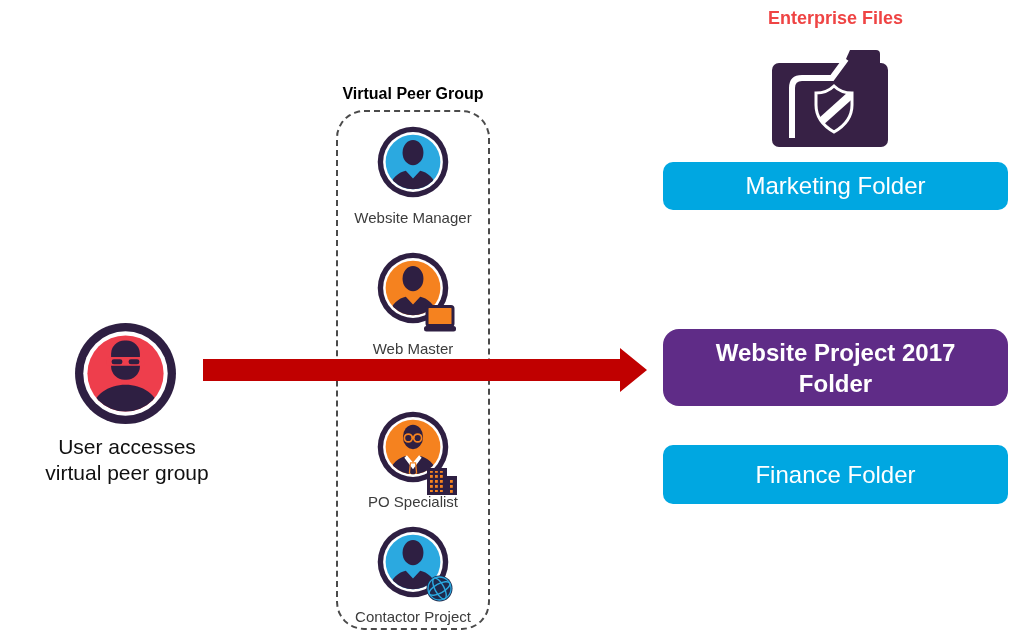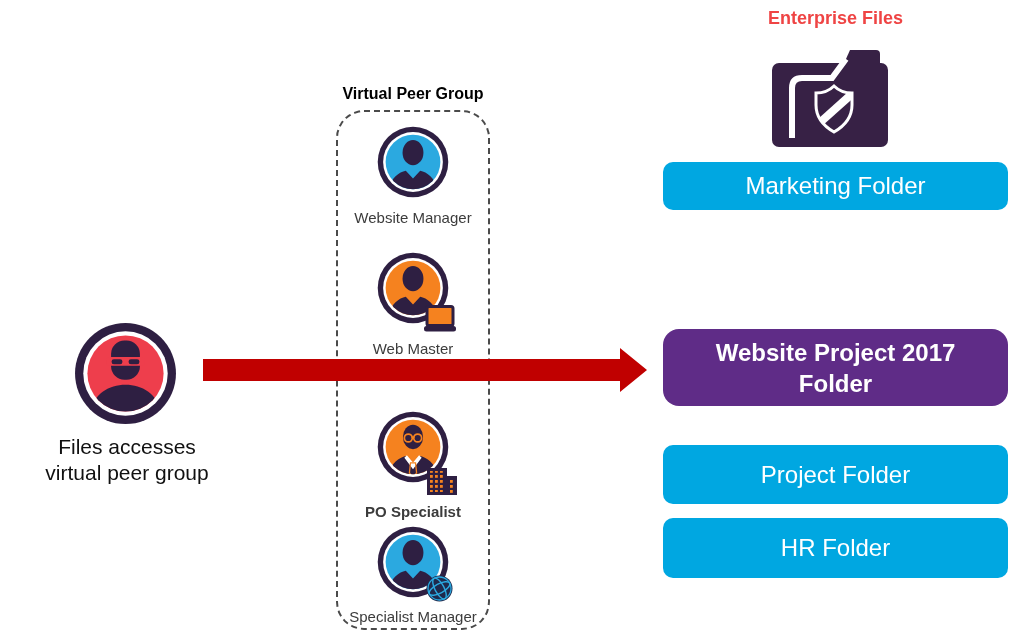--- a/index.html
+++ b/index.html
@@ -39,21 +39,21 @@
   .member{position:absolute;left:336px;width:154px;text-align:center;z-index:2;}
   .member .avatar-wrap{position:relative;display:inline-block;width:72px;height:72px;}
   .member .avatar-wrap svg.avatar{display:block;}
   .badge{position:absolute;}
   .badge-laptop{width:32px;height:27px;right:-7px;bottom:-8px;}
   .badge-building{width:34px;height:30px;right:-10px;bottom:-12px;}
   .badge-globe{width:27px;height:27px;right:-4px;bottom:-4px;}
   .member-label{font-size:15px;color:#3c3c3c;white-space:nowrap;}
   .m-wm{top:126px;}  .m-wm .member-label{margin-top:7px;}
   .m-web{top:252px;} .m-web .member-label{margin-top:12px;}
-  .m-po{top:411px;}  .m-po .member-label{margin-top:16px;font-weight:bold;}
+  .m-po{top:411px;}  .m-po .member-label{margin-top:6px;}
   .m-cm{top:526px;}  .m-cm .member-label{margin-top:6px;}
   
   .ent-title{
     position:absolute;left:663px;top:8px;width:345px;text-align:center;
     font-size:18px;font-weight:bold;color:#ef4444;
   }
   .folder-icon{position:absolute;left:772px;top:50px;width:116px;height:97px;}
   .folder-btn{
     position:absolute;left:663px;width:345px;box-sizing:border-box;
     display:flex;align-items:center;justify-content:center;text-align:center;
@@ -99,21 +99,21 @@
     <circle cx="50" cy="50" r="37" class="f-red"></circle>
     <g clip-path="url(#avclipL)">
       <rect x="36" y="18" width="28" height="38" rx="13" class="f-dark"></rect>
       <path d="M14,100 C14,74 30,61 50,61 C70,61 86,74 86,100 Z" class="f-dark"></path>
       <rect x="31.5" y="34" width="37" height="8.5" rx="2.5" class="f-red"></rect>
       <rect x="36.5" y="36.2" width="10.5" height="4.8" rx="2.2" class="f-dark"></rect>
       <rect x="53" y="36.2" width="10.5" height="4.8" rx="2.2" class="f-dark"></rect>
     </g>
   </svg>
   <div class="caption">
-    <div>Files accesses</div>
+    <div>User accesses</div>
     <div>virtual peer group</div>
   </div>
 
   <svg class="arrow" viewBox="0 0 444 44">
     <polygon points="0,11 417,11 417,0 444,22 417,44 417,33 0,33" fill="var(--arrow-red,#C00000)"></polygon>
   </svg>
 
   <div class="vpg-title">Virtual Peer Group</div>
   <div class="vpg-box"></div>
 
@@ -185,21 +185,21 @@
             <use href="#person-basic"></use>
           </g>
       </svg>
       <svg class="badge badge-globe" viewBox="0 0 27 27">
         <circle cx="13.5" cy="13.5" r="13" class="f-navy"></circle>
         <circle cx="13.5" cy="13.5" r="11.5" class="s-cyan" stroke-width="1.3"></circle>
         <ellipse cx="13.5" cy="13.5" rx="11.5" ry="4.6" class="s-cyan" stroke-width="1.4" transform="rotate(-28 13.5 13.5)"></ellipse>
         <ellipse cx="13.5" cy="13.5" rx="4.6" ry="11.5" class="s-cyan" stroke-width="1.4" transform="rotate(-28 13.5 13.5)"></ellipse>
       </svg>
     </span>
-    <div class="member-label">Specialist Manager</div>
+    <div class="member-label">Contactor Project</div>
   </div>
 
   <div class="ent-title">Enterprise Files</div>
 
   <svg class="folder-icon" viewBox="0 0 116 97">
     <path d="M78,0 H104 q4,0 4,4 V18 H70 Z" class="f-folder"></path>
     <rect x="0" y="13" width="116" height="84" rx="7" class="f-folder"></rect>
     <path d="M20,88 V38 q0,-10 10,-10 H60 L74,9" class="s-white" stroke-width="6"></path>
     <path d="M62,36 c5,5 12,7 18,7 v12 c0,15 -11,23 -18,27 c-7,-4 -18,-12 -18,-27 v-12 c6,0 13,-2 18,-7 z" class="f-folder s-white" stroke-width="3"></path>
     <g clip-path="url(#shieldclip)">
@@ -207,19 +207,16 @@
     </g>
   </svg>
 
   <div class="folder-btn fb-0">
     <span>Marketing Folder</span>
   </div>
   <div class="folder-btn fb-2">
     <span>Website Project 2017 Folder</span>
   </div>
   <div class="folder-btn fb-3">
-    <span>Project Folder</span>
-  </div>
-  <div class="folder-btn fb-4">
-    <span>HR Folder</span>
+    <span>Finance Folder</span>
   </div>
 
 </div>
 
 </body></html>

